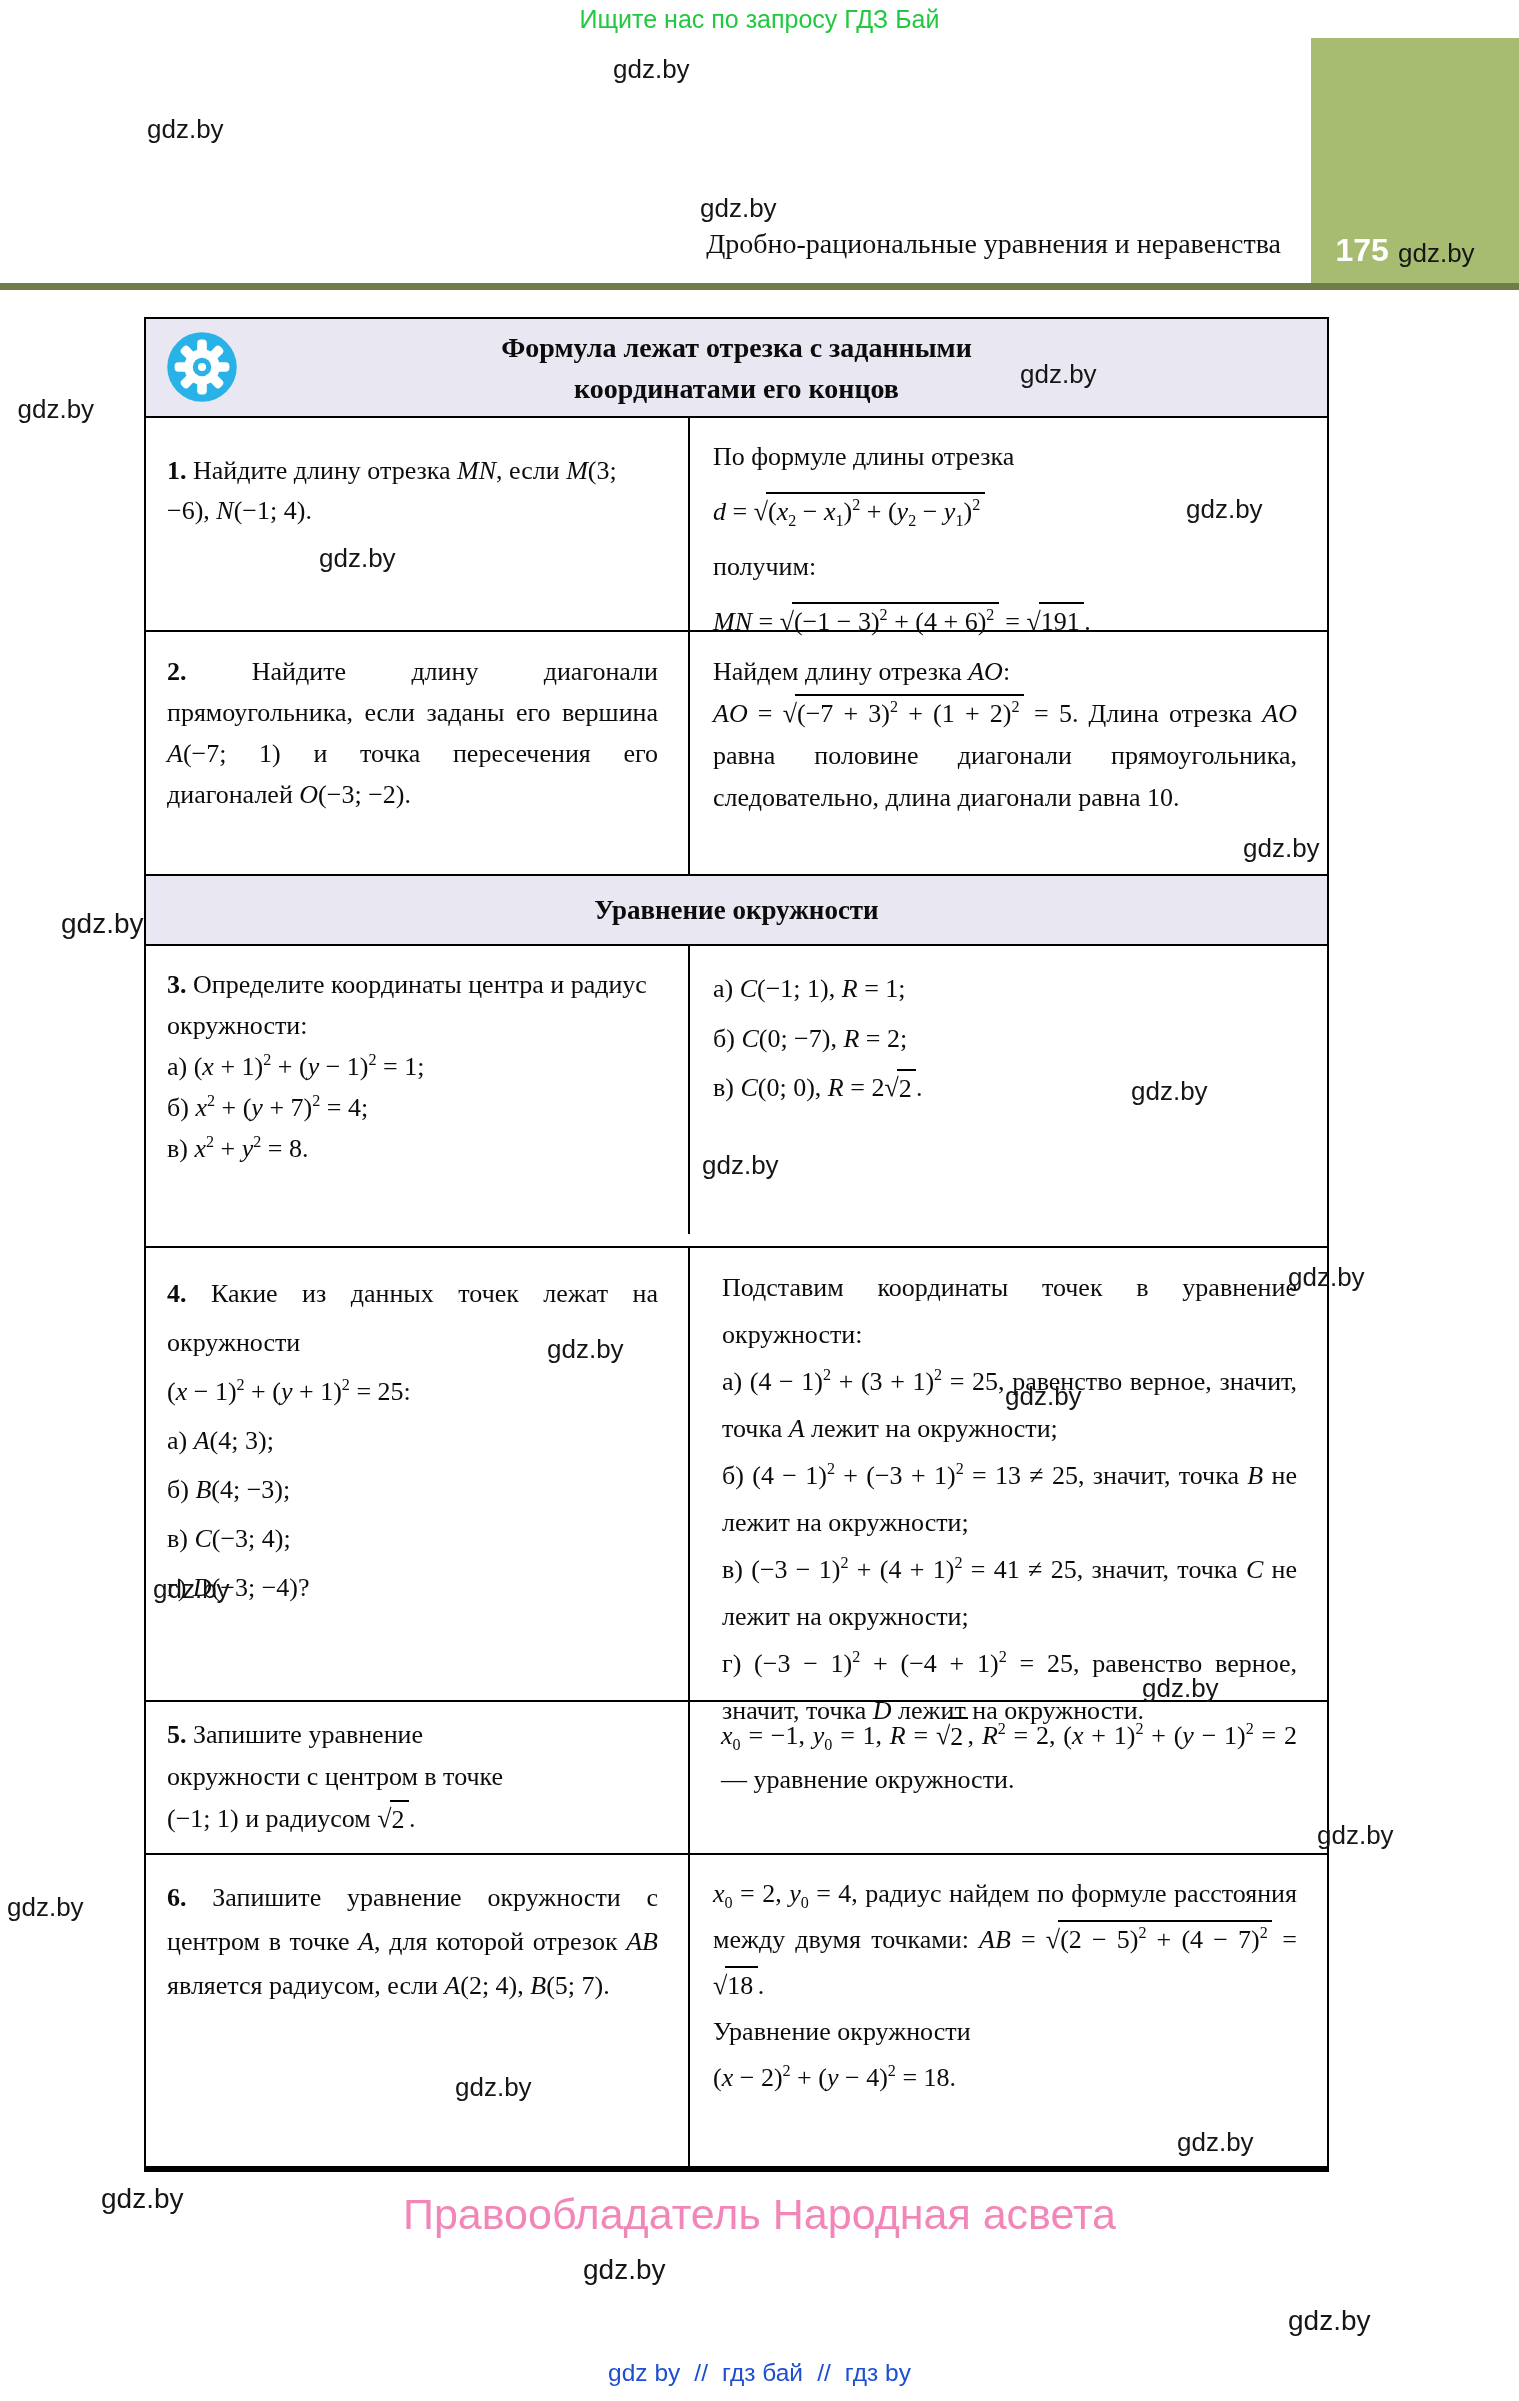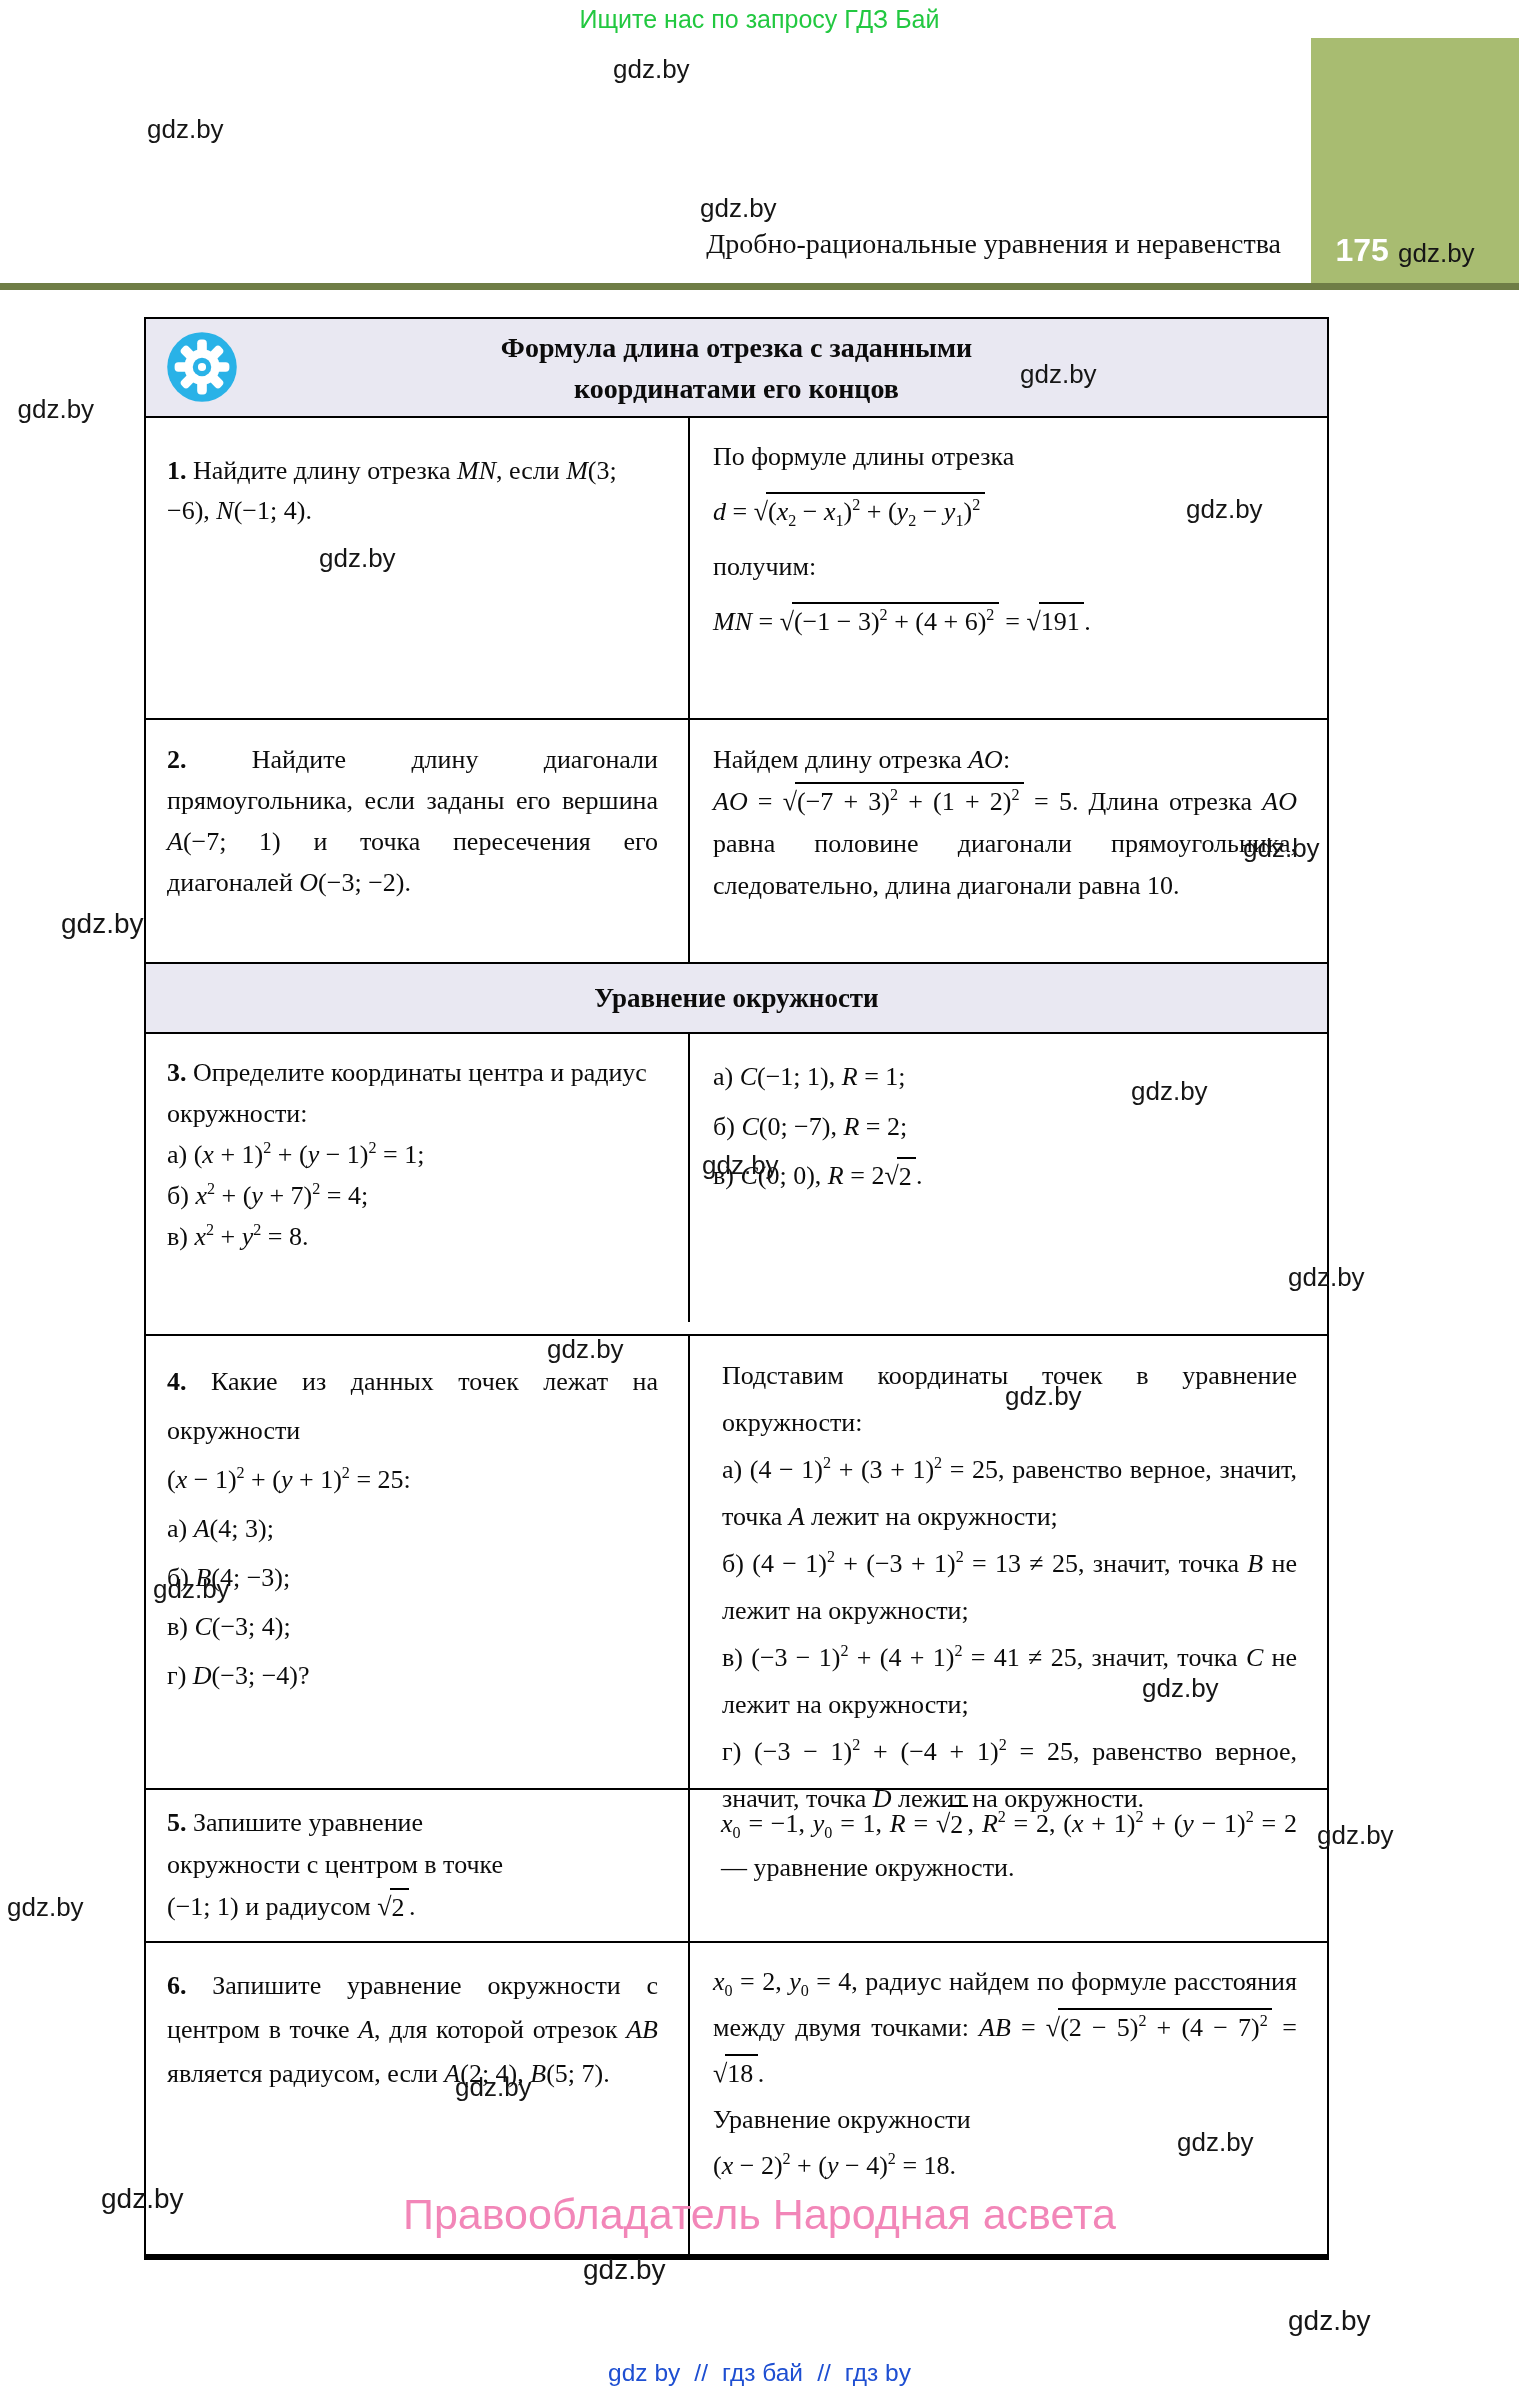--- a/index.html
+++ b/index.html
@@ -57,21 +57,21 @@
   
   .row-head{height:97px;background:#e9e8f2;position:relative;
     display:flex;align-items:center;justify-content:center;text-align:center;}
   .row-head .titles{font-weight:bold;font-size:28px;line-height:41px;}
   .gear{position:absolute;left:19px;top:11.4px;width:74px;height:74px;}
   
   .row-sect{height:70px;background:#e9e8f2;
     display:flex;align-items:center;justify-content:center;
     font-weight:bold;font-size:27px;}
   
-  .row-1{height:302px;}
+  .row-1{height:214px;}
   .row-2{height:244px;font-family:Liberation Serif, serif;}
   .row-3{height:290px;}
   .row-4{height:454px;margin-top:12px;}
   .row-5{height:153px;gap:8px;}
   .row-6{height:313px;}
   
   .row-1 .left{padding-top:33px;}
   .row-1 .right .tline{margin-bottom:15px;}
   .row-2 .left{padding-top:19px;line-height:41px;}
   .row-2 .right{line-height:42px;}
@@ -131,21 +131,21 @@
                 <rect x="65" y="43.5" width="22" height="13" rx="5"></rect>
               </g>
             </g>
             <circle cx="50" cy="50" r="24"></circle>
           </g>
           <circle cx="50" cy="50" r="12.5" fill="#29b2e7"></circle>
           <circle cx="50" cy="50" r="5.5" fill="#ffffff"></circle>
         </svg>
       </span>
       <div class="titles">
-        <div>Формула длина отрезка с заданными</div>
+        <div>Формула лежат отрезка с заданными</div>
         <div>координатами его концов</div>
       </div>
     </div>
 
     <div class="trow row-1">
       <div class="cell left">
           <div class="tline"><b>1.</b> Найдите длину отрезка <i>MN</i>, если <i>M</i>(3; −6), <i>N</i>(−1; 4).</div>
         </div>
       <div class="cell right">
           <div class="tline">По формуле длины отрезка</div>

